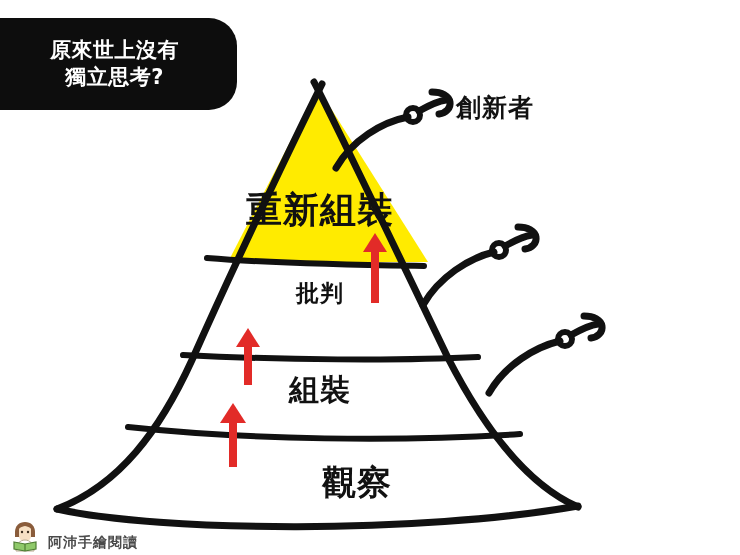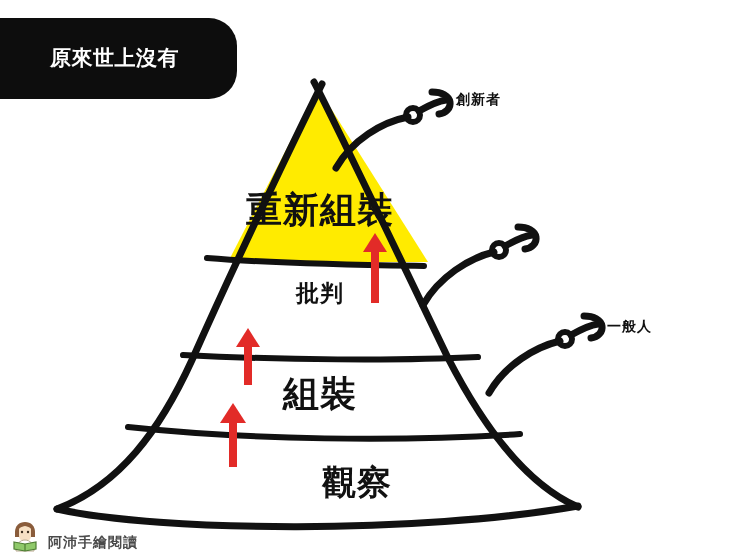--- a/index.html
+++ b/index.html
@@ -24,21 +24,21 @@
     width: 740px;
     height: 555px;
   }
 
   
   .title-badge {
     position: absolute;
     left: 0px;
     top: 18px;
     width: 237px;
-    height: 81px;
+    height: 92px;
     background: #0d0d0d;
     border-top-right-radius: 28px;
     border-bottom-right-radius: 28px;
     display: flex;
     flex-direction: column;
     align-items: center;
     justify-content: center;
     box-sizing: border-box;
     padding: 0 16px 0 8px;
   }
@@ -55,29 +55,29 @@
   .tier-label {
     position: absolute;
     color: #111111;
     font-weight: bold;
     white-space: nowrap;
     text-align: center;
     letter-spacing: 1px;
   }
   .tier-top    { left: 222px; top: 186px; width: 196px; font-size: 36px; }
   .tier-second { left: 248px; top: 278px; width: 144px; font-size: 23px; }
-  .tier-third  { left: 248px; top: 370px; width: 144px; font-size: 36px; }
+  .tier-third  { left: 248px; top: 370px; width: 144px; font-size: 30px; }
   .tier-fourth { left: 248px; top: 460px; width: 144px; font-size: 34px; text-align: right; }
 
   
   .side-label {
     position: absolute;
     color: #111111;
     font-weight: bold;
-    font-size: 14px;
+    font-size: 25px;
     white-space: nowrap;
     letter-spacing: 1px;
   }
   .side-1 { left: 456px; top: 91px; }
   .side-2 { left: 541px; top: 221px; }
   .side-3 { left: 607px; top: 318px; }
 
   
   .watermark {
     position: absolute;
@@ -149,29 +149,29 @@
       <path d="M 489 393 C 505 365, 535 347, 560 341" fill="none" stroke="#111111" stroke-width="7" stroke-linecap="round"></path>
       <circle cx="565" cy="339" r="7" fill="none" stroke="#111111" stroke-width="6"></circle>
       <path d="M 571 335 C 580 330, 590 325, 598 324" fill="none" stroke="#111111" stroke-width="7" stroke-linecap="round"></path>
       <path d="M 584 316 C 594 316, 601 320, 602 326 C 603 332, 598 337, 591 338" fill="none" stroke="#111111" stroke-width="7" stroke-linecap="round"></path>
     </g>
 
   </svg>
 
   <div class="title-badge">
     <div class="title-line">原來世上沒有</div>
+    <div class="title-line">獨立思考?</div>
   </div>
 
   <div class="tier-label tier-top">重新組裝</div>
   <div class="tier-label tier-second">批判</div>
   <div class="tier-label tier-third">組裝</div>
   <div class="tier-label tier-fourth">觀察</div>
 
   <div class="side-label side-1">創新者</div>
-  <div class="side-label side-3">一般人</div>
 
   <div class="watermark">
     <svg width="34" height="34" viewBox="0 0 34 34">
 
       <path d="M 17 4 C 11 4, 7 8, 7 14 L 7 19 L 27 19 L 27 14 C 27 8, 23 4, 17 4 Z" fill="#8a5c3b"></path>
 
       <path d="M 11 11 C 11 9, 13 8, 17 8 C 21 8, 23 9, 23 11 L 23 18
                C 23 21, 21 23, 17 23 C 13 23, 11 21, 11 18 Z" fill="#f7e0c4"></path>
 
       <path d="M 10 12 C 12 9, 15 8, 17 8 C 19 8, 22 9, 24 12 L 24 10

